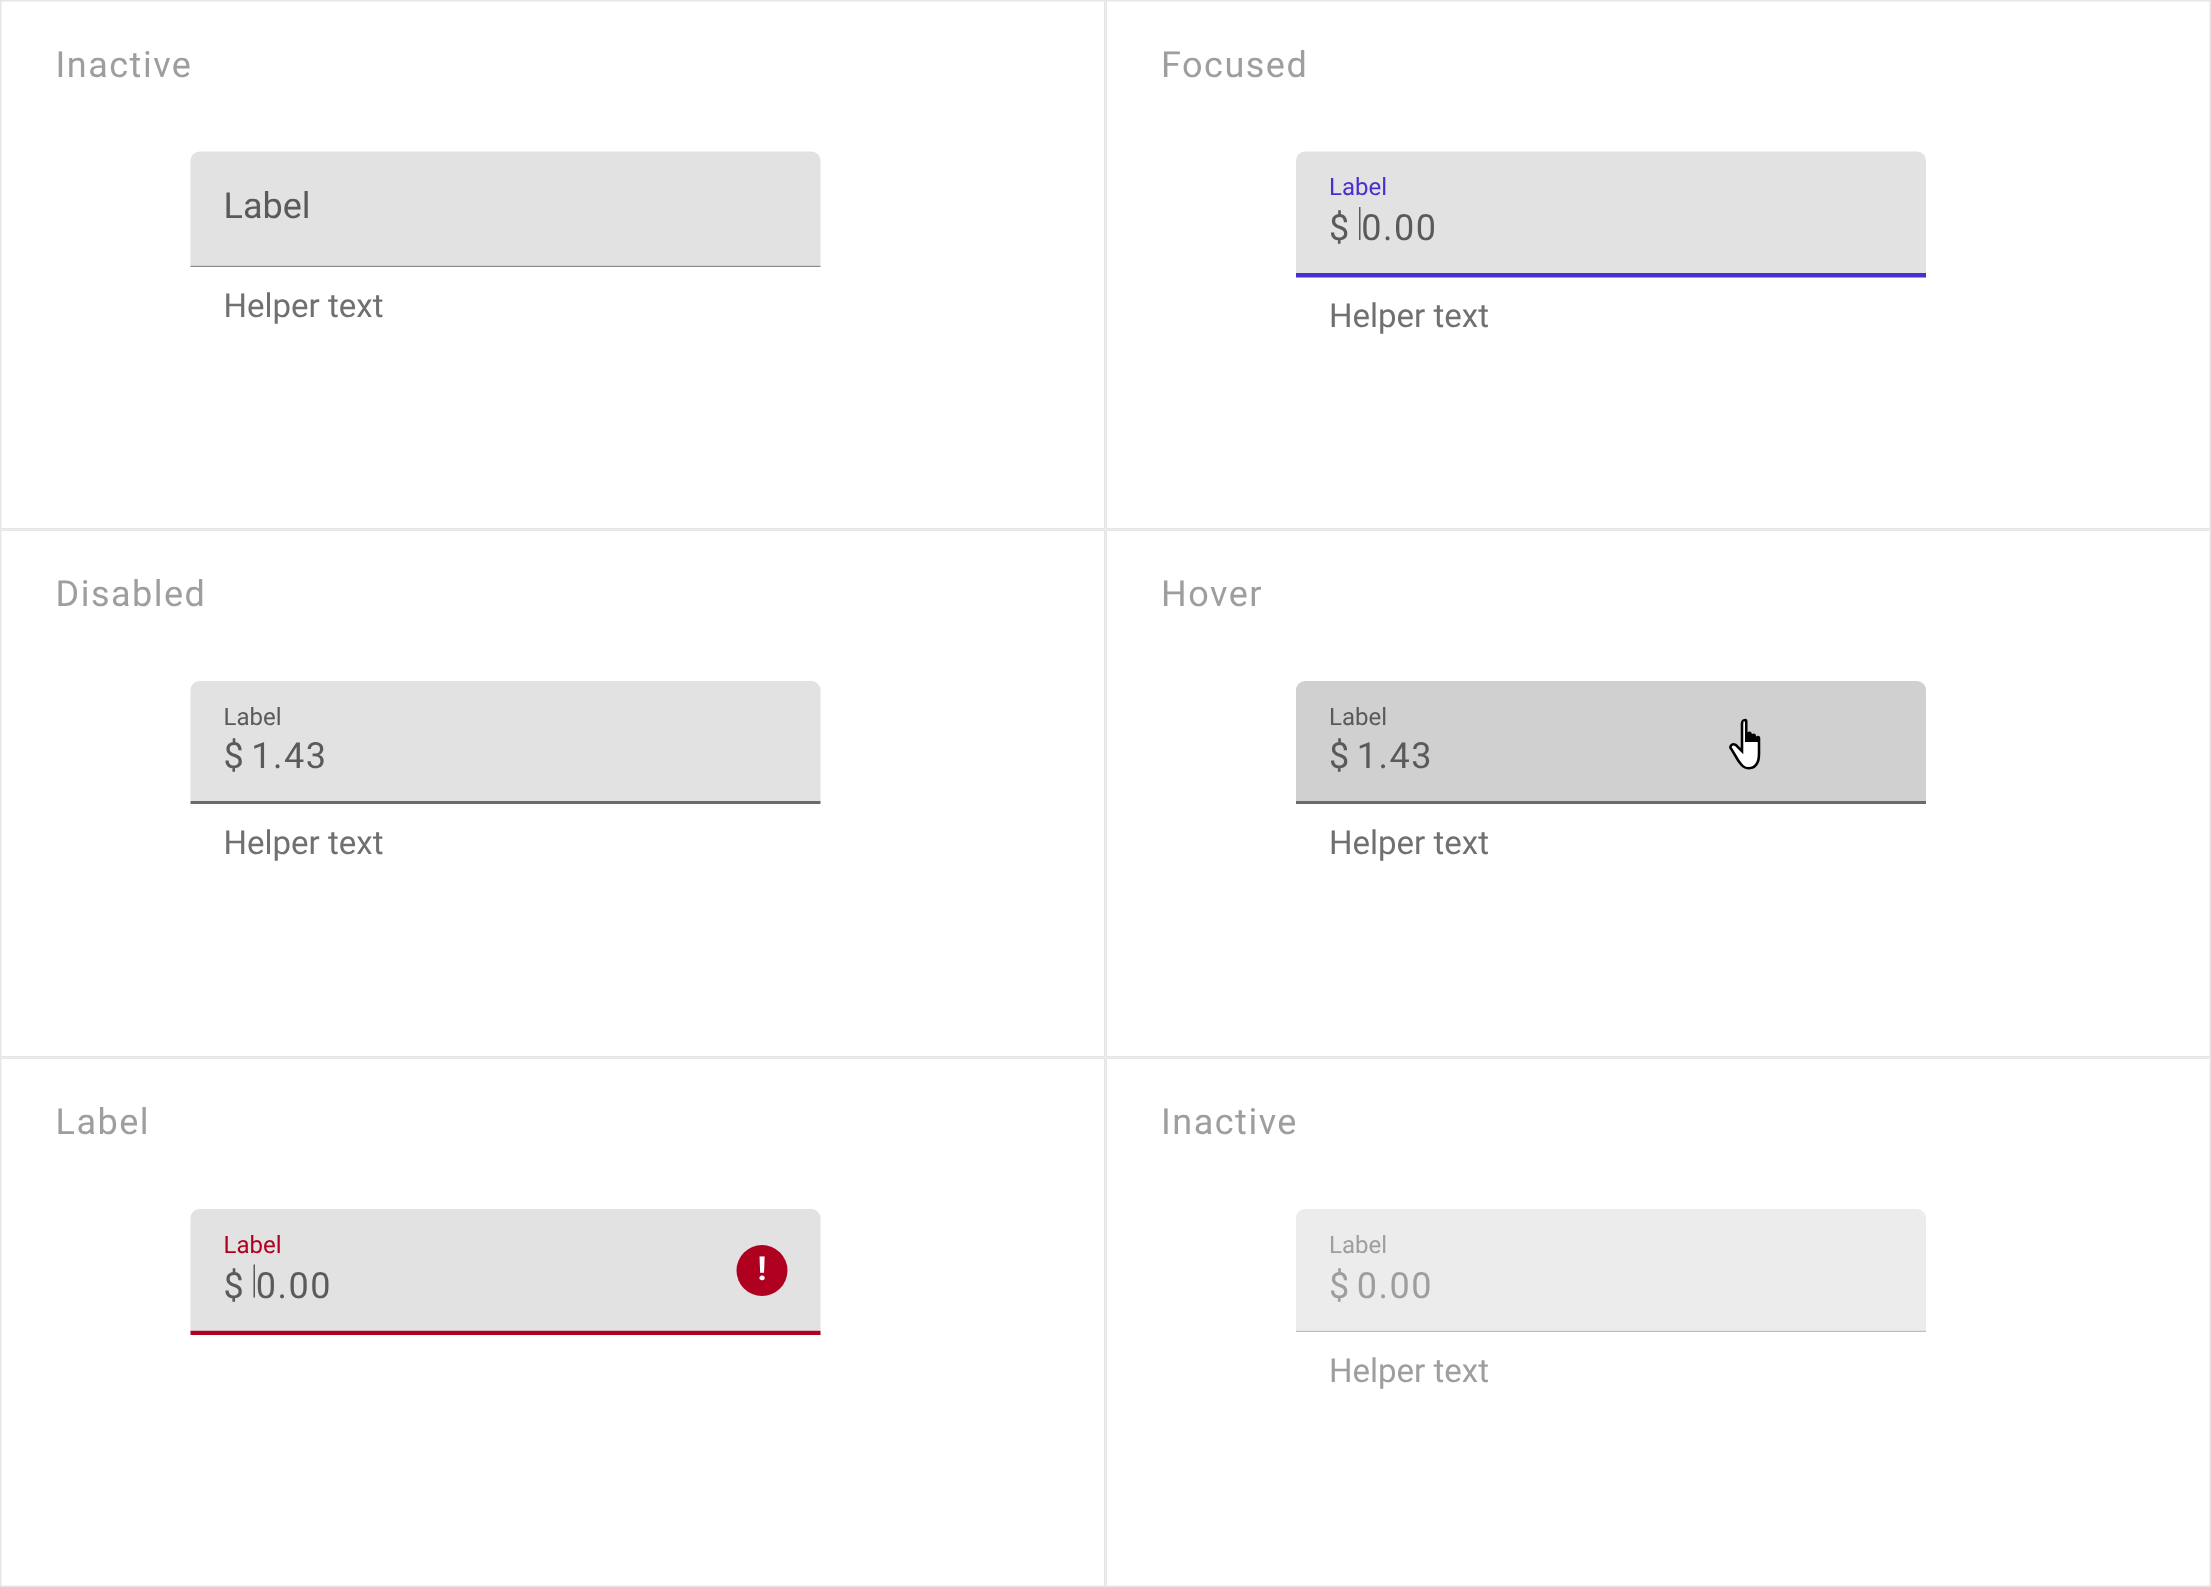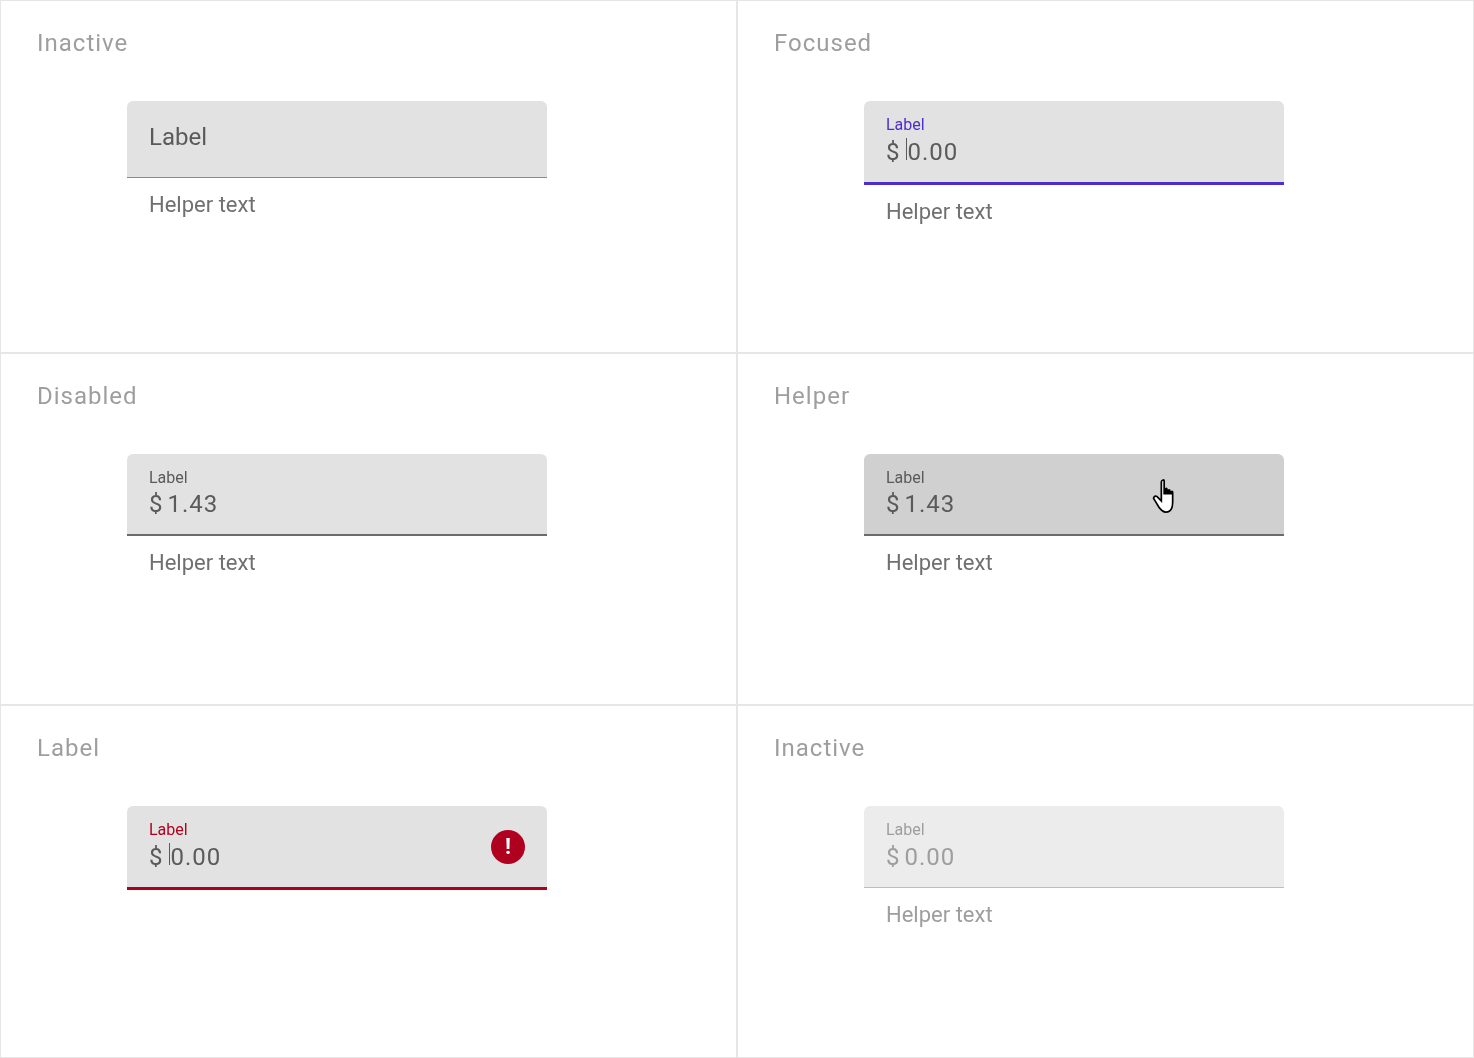--- a/index.html
+++ b/index.html
@@ -159,21 +159,21 @@
           <span class="prefix">$</span>
           <span>1.43</span>
         </div>
       </div>
       <div class="underline thick"></div>
       <div class="helper">Helper text</div>
     </div>
   </div>
 
   <div class="cell">
-    <div class="state-title">Helper</div>
+    <div class="state-title">Hover</div>
     <div class="field-wrap">
       <div class="text-field hover-field">
         <div class="float-label">Label</div>
         <div class="value-row">
           <span class="prefix">$</span>
           <span>1.43</span>
         </div>
         <svg class="cursor-hand" viewBox="0 0 24 28">
           <path d="M9 2 C9 1 10 1 10 2 L10 11 L11 11 L11 8 C11 7 12 7 12 8 L12 11 L13 11 L13 9 C13 8 14 8 14 9 L14 11 L15 11 L15 10 C15 9 16 9 16 10 L16 17 C16 22 14 24 11 24 C9 24 8 23 6 20 L3 15 C2 14 3 12 5 13 L8 16 L8 3 C8 2 9 1 9 2 Z" fill="#ffffff" stroke="#000000" stroke-width="1.2"></path>
         </svg>

